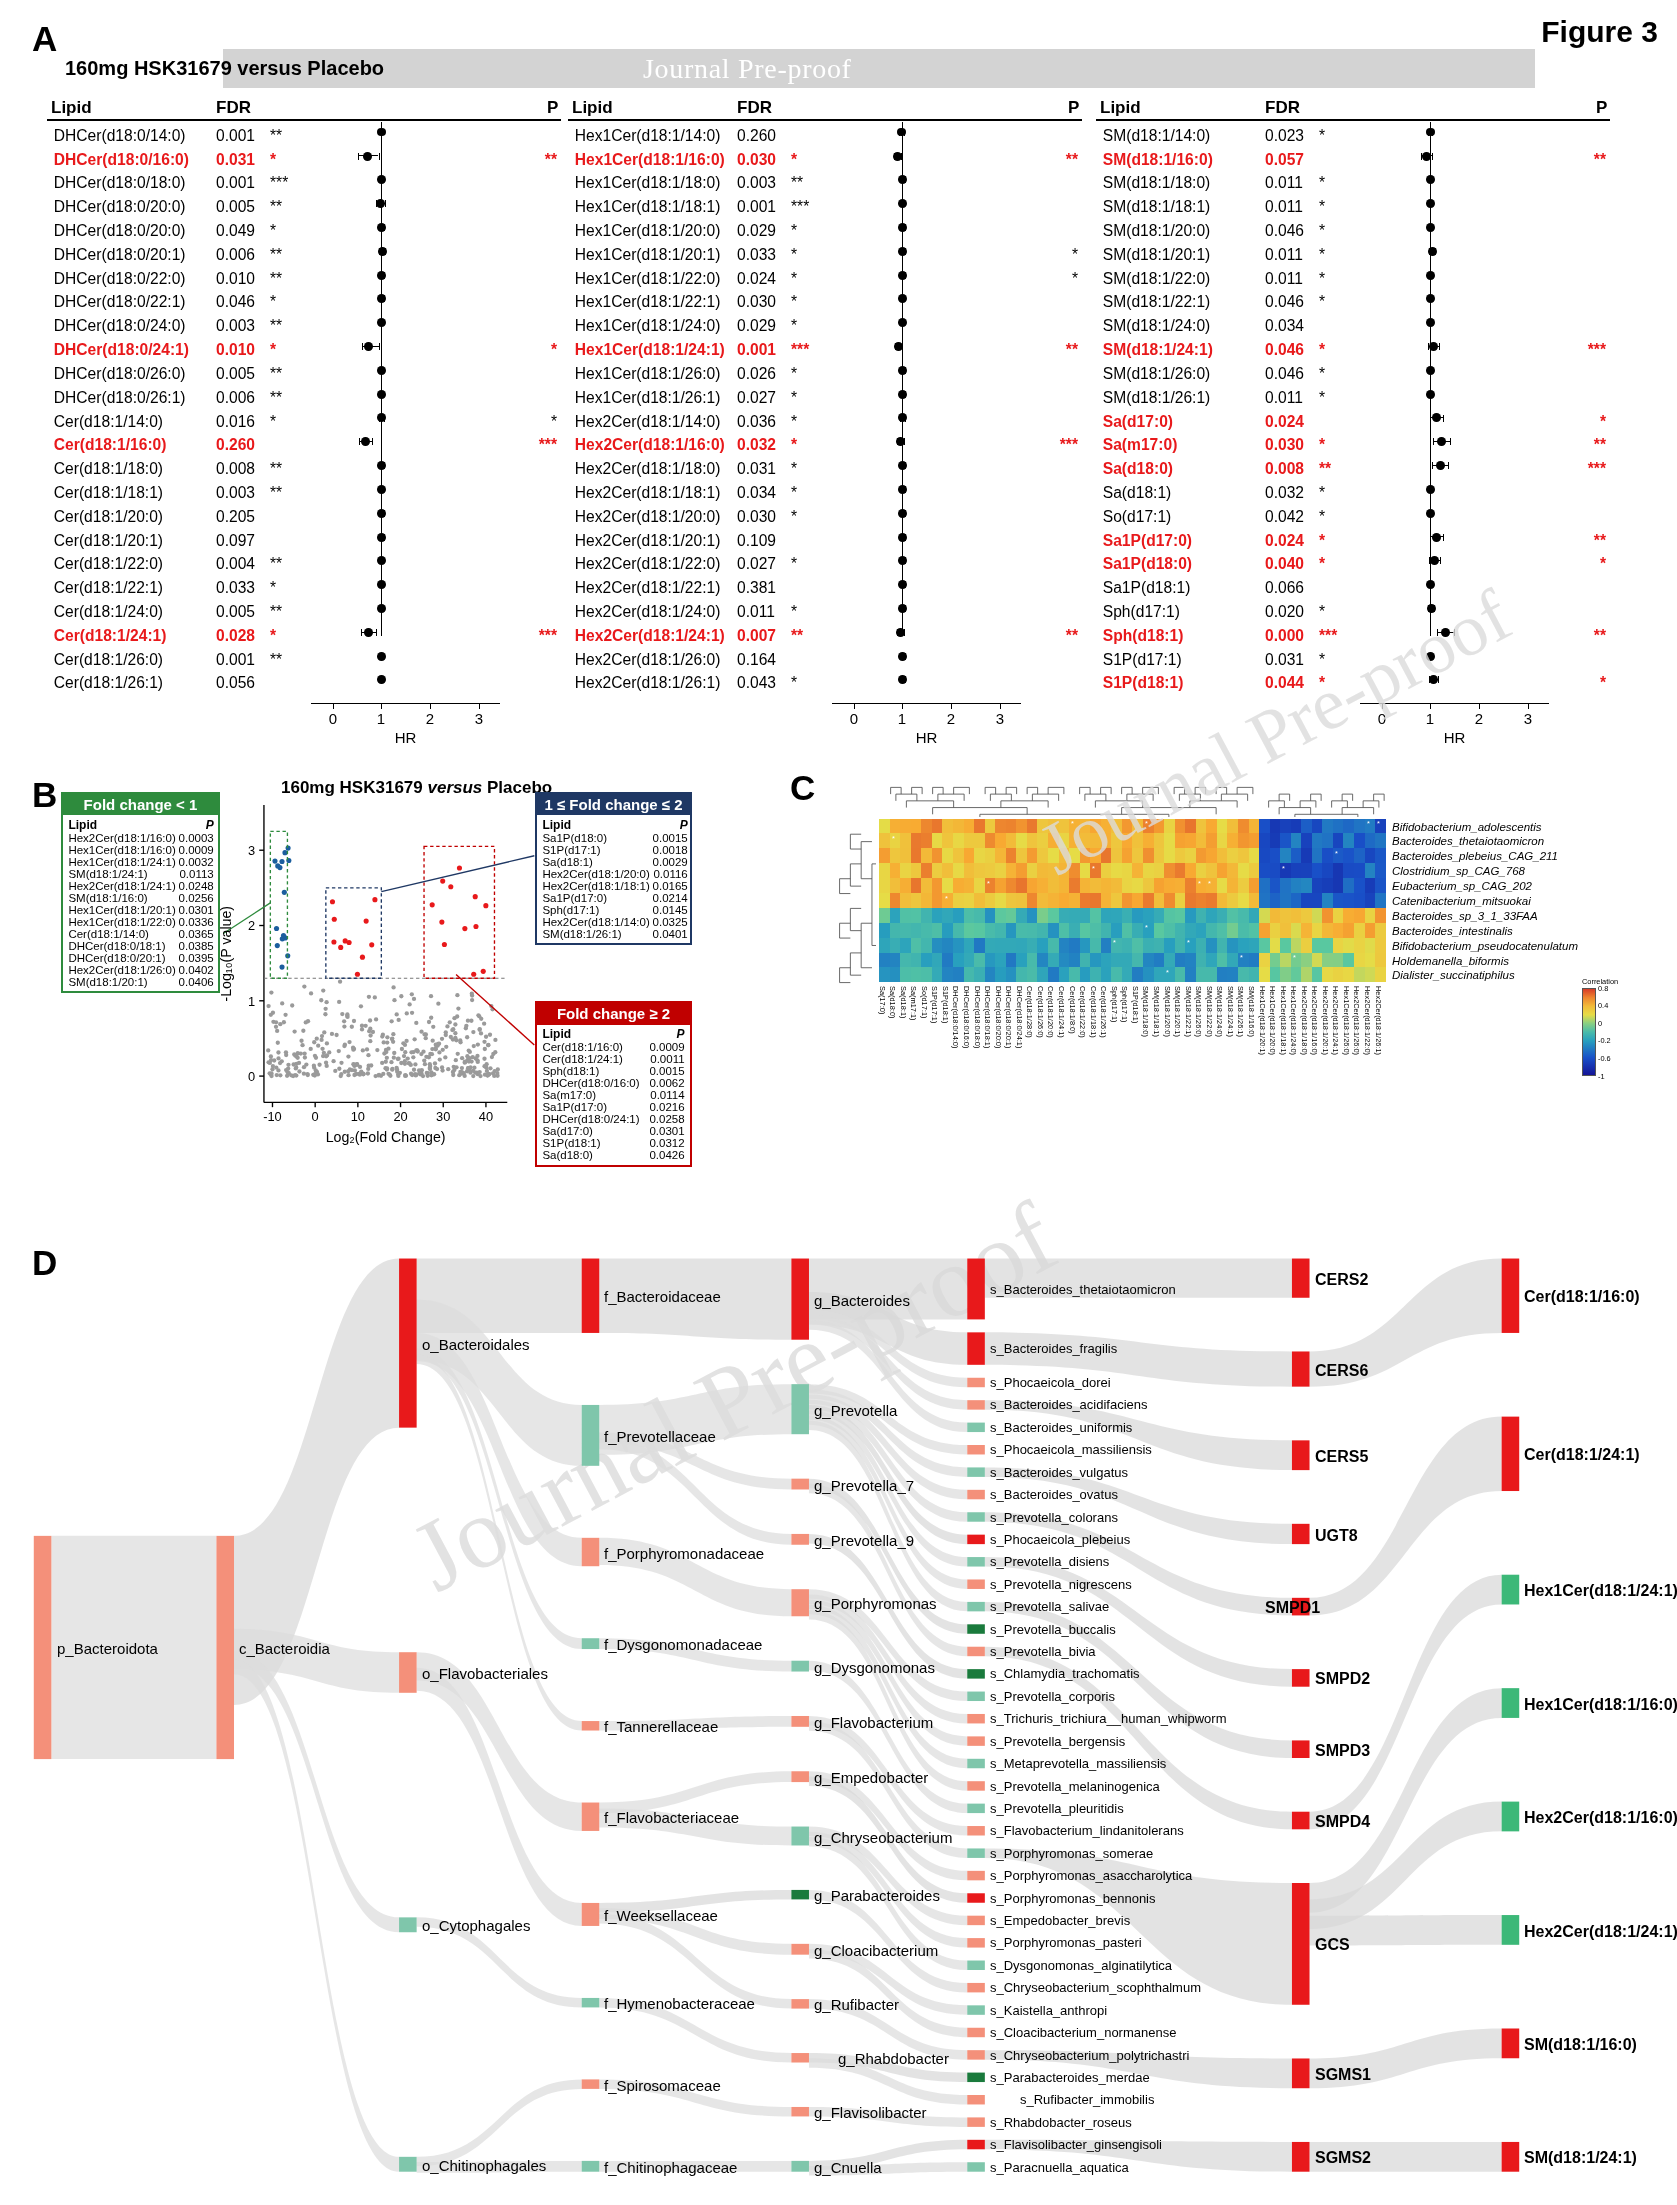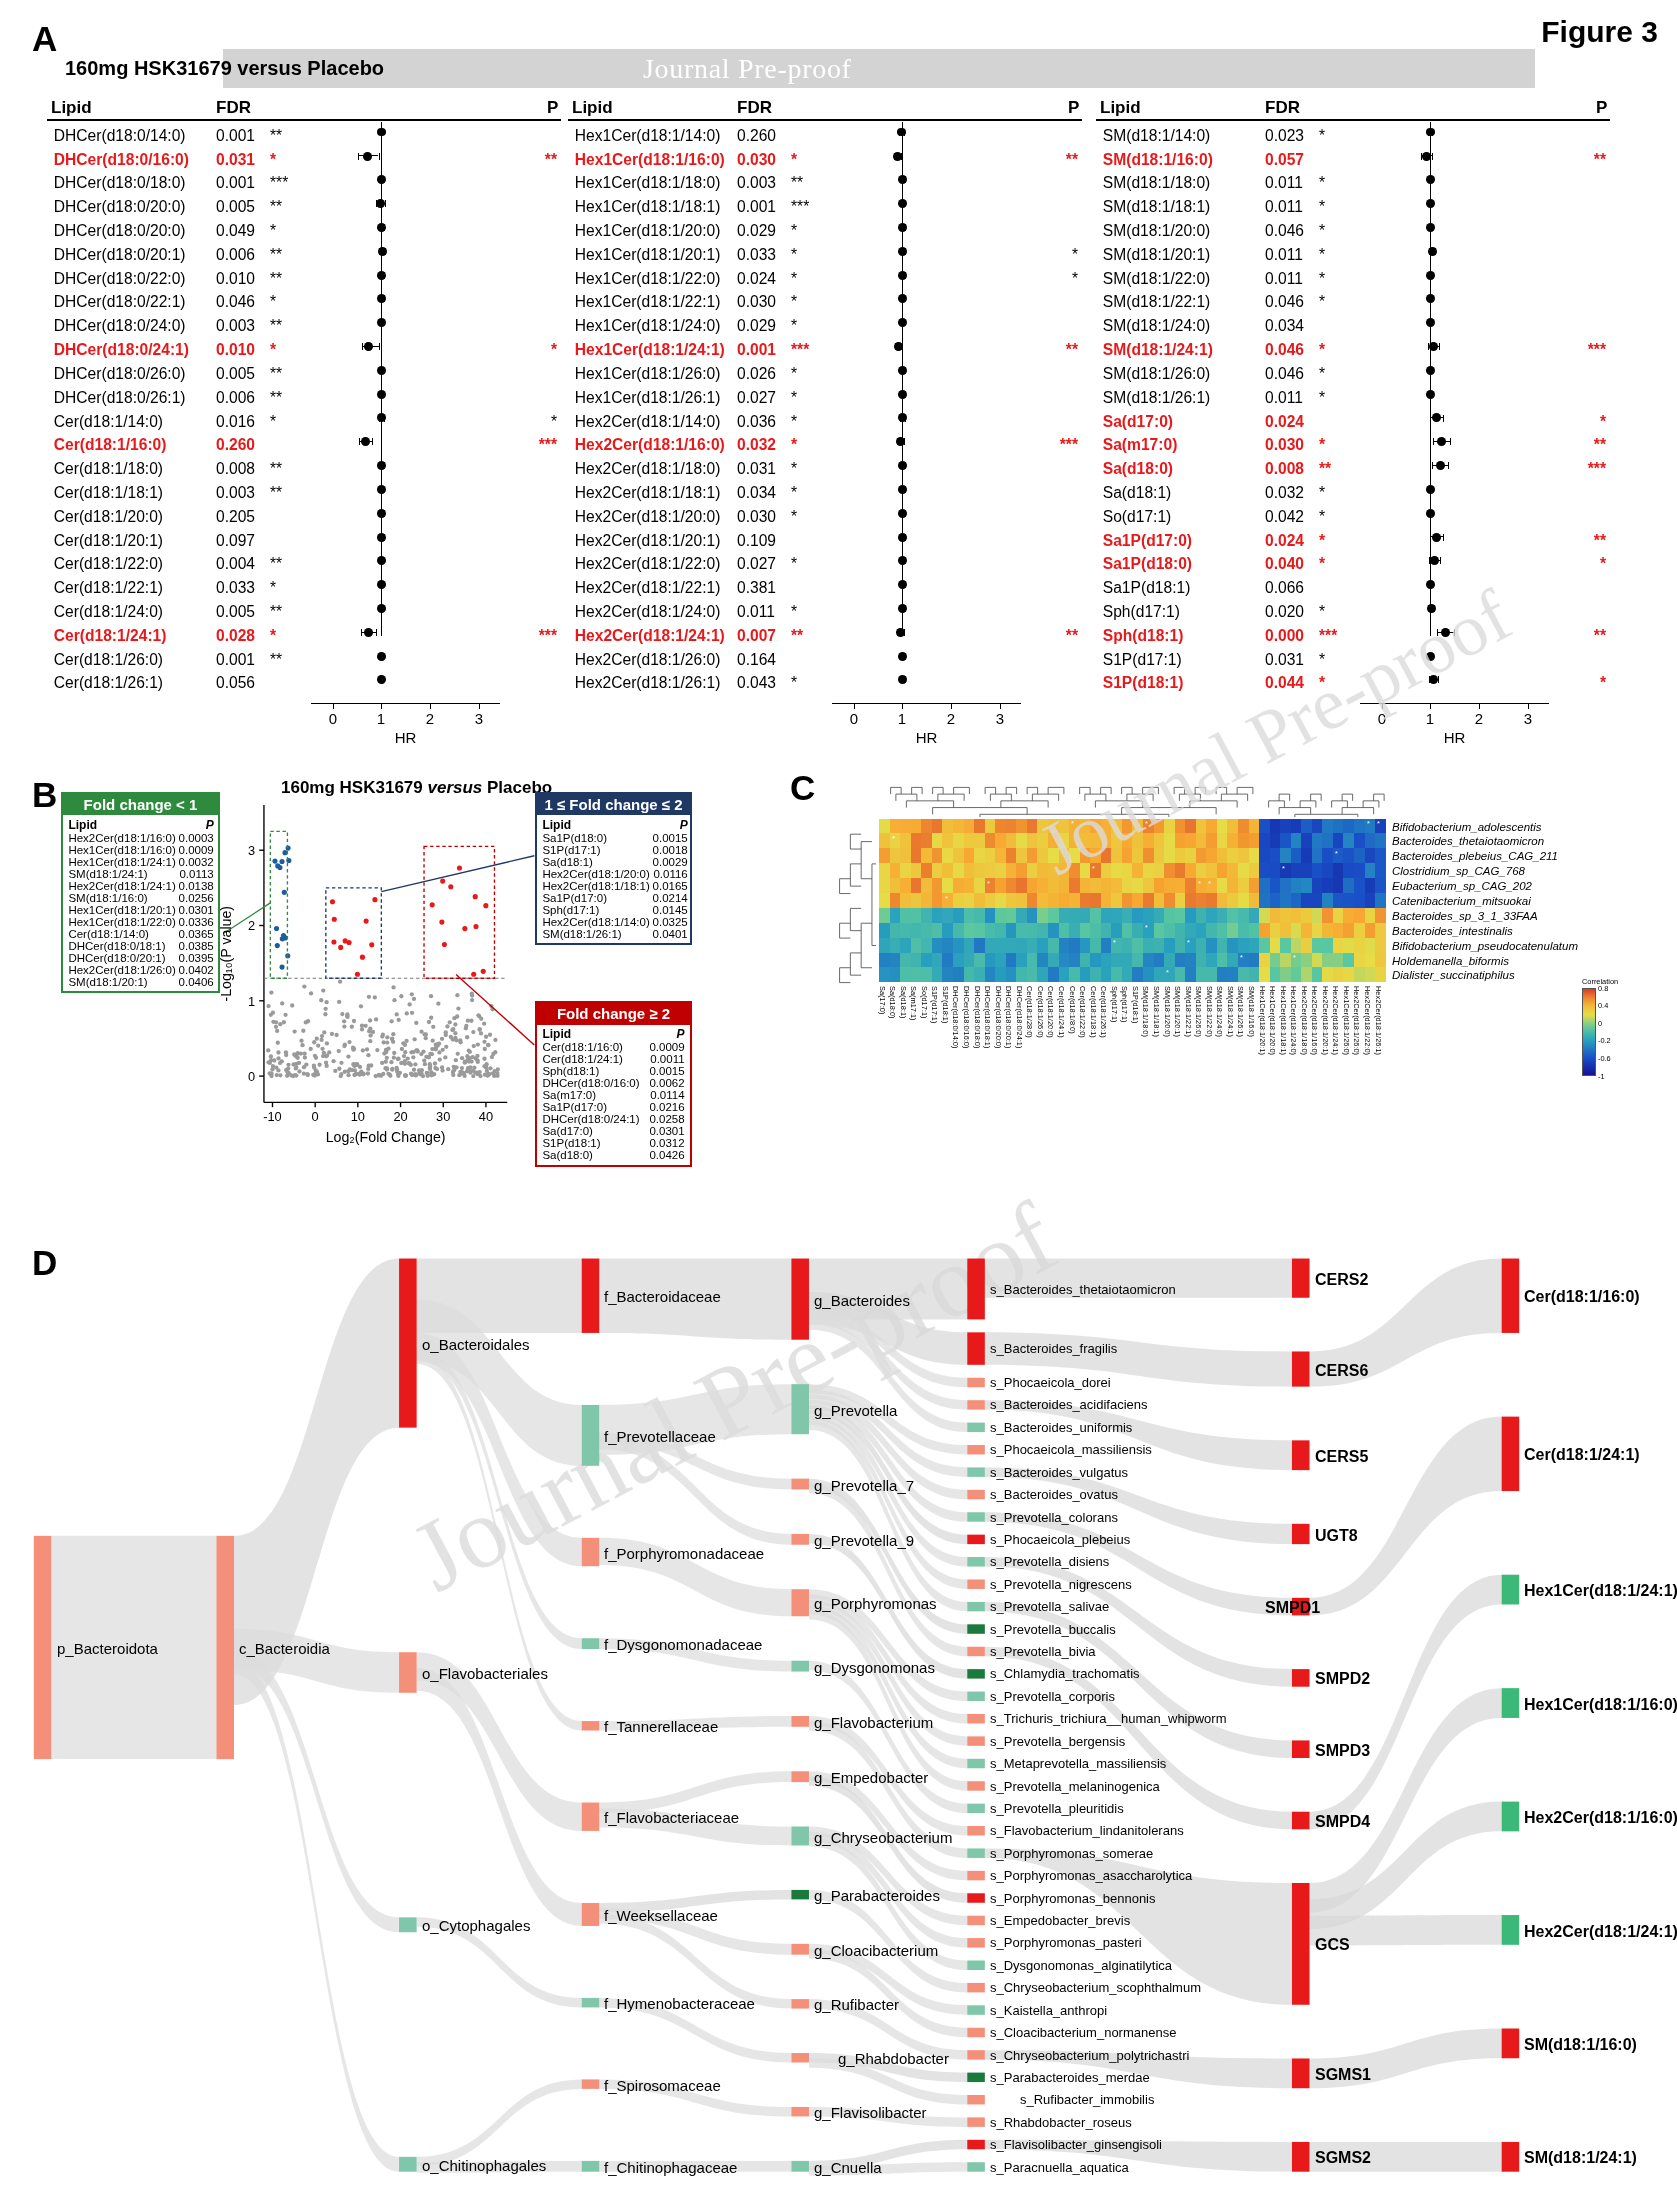--- a/index.html
+++ b/index.html
@@ -1355,21 +1355,21 @@
             <tr>
               <td>Hex1Cer(d18:1/24:1)</td>
               <td class="tdp">0.0032</td>
             </tr>
             <tr>
               <td>SM(d18:1/24:1)</td>
               <td class="tdp">0.0113</td>
             </tr>
             <tr>
               <td>Hex2Cer(d18:1/24:1)</td>
-              <td class="tdp">0.0138</td>
+              <td class="tdp">0.0248</td>
             </tr>
             <tr>
               <td>SM(d18:1/16:0)</td>
               <td class="tdp">0.0256</td>
             </tr>
             <tr>
               <td>Hex1Cer(d18:1/20:1)</td>
               <td class="tdp">0.0301</td>
             </tr>
             <tr>

